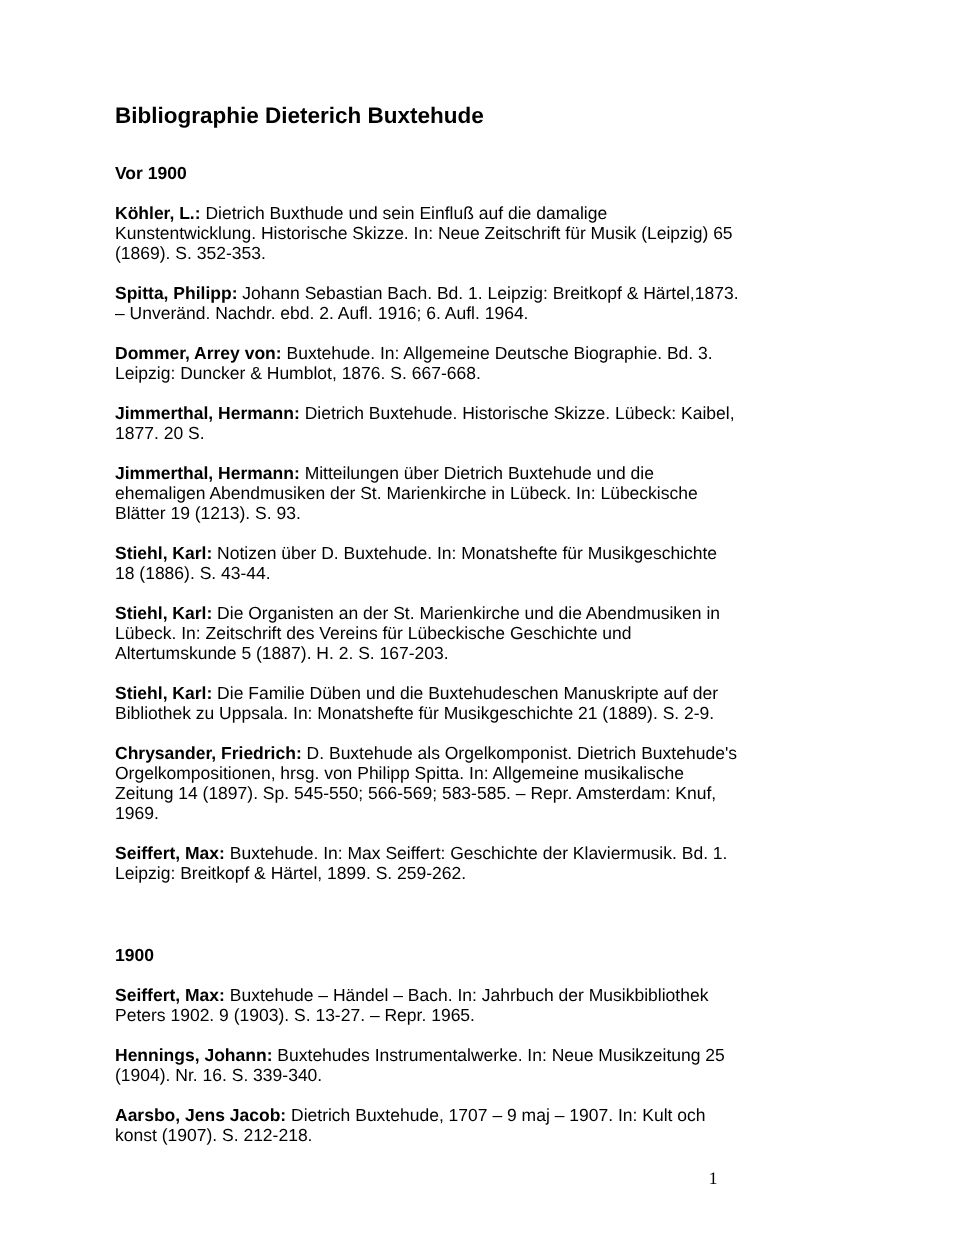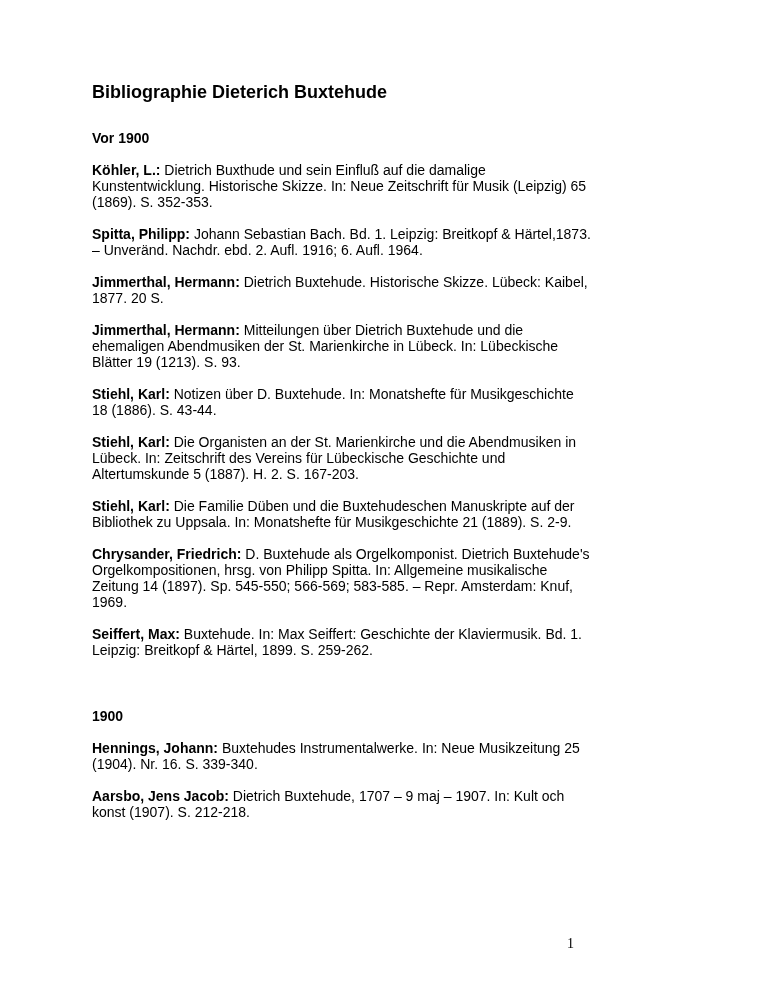--- a/index.html
+++ b/index.html
@@ -57,38 +57,40 @@
 <div class="page">
 
   <h1 class="doc-title">Bibliographie Dieterich Buxtehude</h1>
 
   <h2 class="section-heading">Vor 1900</h2>
 
   <p class="entry"><b class="author">Köhler, L.:</b> <span>Dietrich Buxthude und sein Einfluß auf die damalige Kunstentwicklung. Historische Skizze. In: Neue Zeitschrift für Musik (Leipzig) 65 (1869). S. 352-353.</span></p>
 
   <p class="entry"><b class="author">Spitta, Philipp:</b> <span>Johann Sebastian Bach. Bd. 1. Leipzig: Breitkopf &amp; Härtel,1873. – Unveränd. Nachdr. ebd. 2. Aufl. 1916; 6. Aufl. 1964.</span></p>
 
+  <p class="entry"><b class="author">Dommer, Arrey von:</b> <span>Buxtehude. In: Allgemeine Deutsche Biographie. Bd. 3. Leipzig: Duncker &amp; Humblot, 1876. S. 667-668.</span></p>
 
   <p class="entry"><b class="author">Jimmerthal, Hermann:</b> <span>Dietrich Buxtehude. Historische Skizze. Lübeck: Kaibel, 1877. 20 S.</span></p>
 
   <p class="entry"><b class="author">Jimmerthal, Hermann:</b> <span>Mitteilungen über Dietrich Buxtehude und die ehemaligen Abendmusiken der St. Marienkirche in Lübeck. In: Lübeckische Blätter 19 (1213). S. 93.</span></p>
 
   <p class="entry"><b class="author">Stiehl, Karl:</b> <span>Notizen über D. Buxtehude. In: Monatshefte für Musikgeschichte 18 (1886). S. 43-44.</span></p>
 
   <p class="entry"><b class="author">Stiehl, Karl:</b> <span>Die Organisten an der St. Marienkirche und die Abendmusiken in Lübeck. In: Zeitschrift des Vereins für Lübeckische Geschichte und Altertumskunde 5 (1887). H. 2. S. 167-203.</span></p>
 
 
   <p class="entry"><b class="author">Stiehl, Karl:</b> <span>Die Familie Düben und die Buxtehudeschen Manuskripte auf der Bibliothek zu Uppsala. In: Monatshefte für Musikgeschichte 21 (1889). S. 2-9.</span></p>
 
   <p class="entry"><b class="author">Chrysander, Friedrich:</b> <span>D. Buxtehude als Orgelkomponist. Dietrich Buxtehude's Orgelkompositionen, hrsg. von Philipp Spitta. In: Allgemeine musikalische Zeitung 14 (1897). Sp. 545-550; 566-569; 583-585. – Repr. Amsterdam: Knuf, 1969.</span></p>
 
   <p class="entry"><b class="author">Seiffert, Max:</b> <span>Buxtehude. In: Max Seiffert: Geschichte der Klaviermusik. Bd. 1. Leipzig: Breitkopf &amp; Härtel, 1899. S. 259-262.</span></p>
 
   <h2 class="section-heading second">1900</h2>
 
+  <p class="entry"><b class="author">Seiffert, Max:</b> <span>Buxtehude – Händel – Bach. In: Jahrbuch der Musikbibliothek Peters 1902. 9 (1903). S. 13-27. – Repr. 1965.</span></p>
 
   <p class="entry"><b class="author">Hennings, Johann:</b> <span>Buxtehudes Instrumentalwerke. In: Neue Musikzeitung 25 (1904). Nr. 16. S. 339-340.</span></p>
 
   <p class="entry"><b class="author">Aarsbo, Jens Jacob:</b> <span>Dietrich Buxtehude, 1707 – 9 maj – 1907. In: Kult och konst (1907). S. 212-218.</span></p>
 
   <div class="page-number">1</div>
 
 </div>
 
 </body></html>

